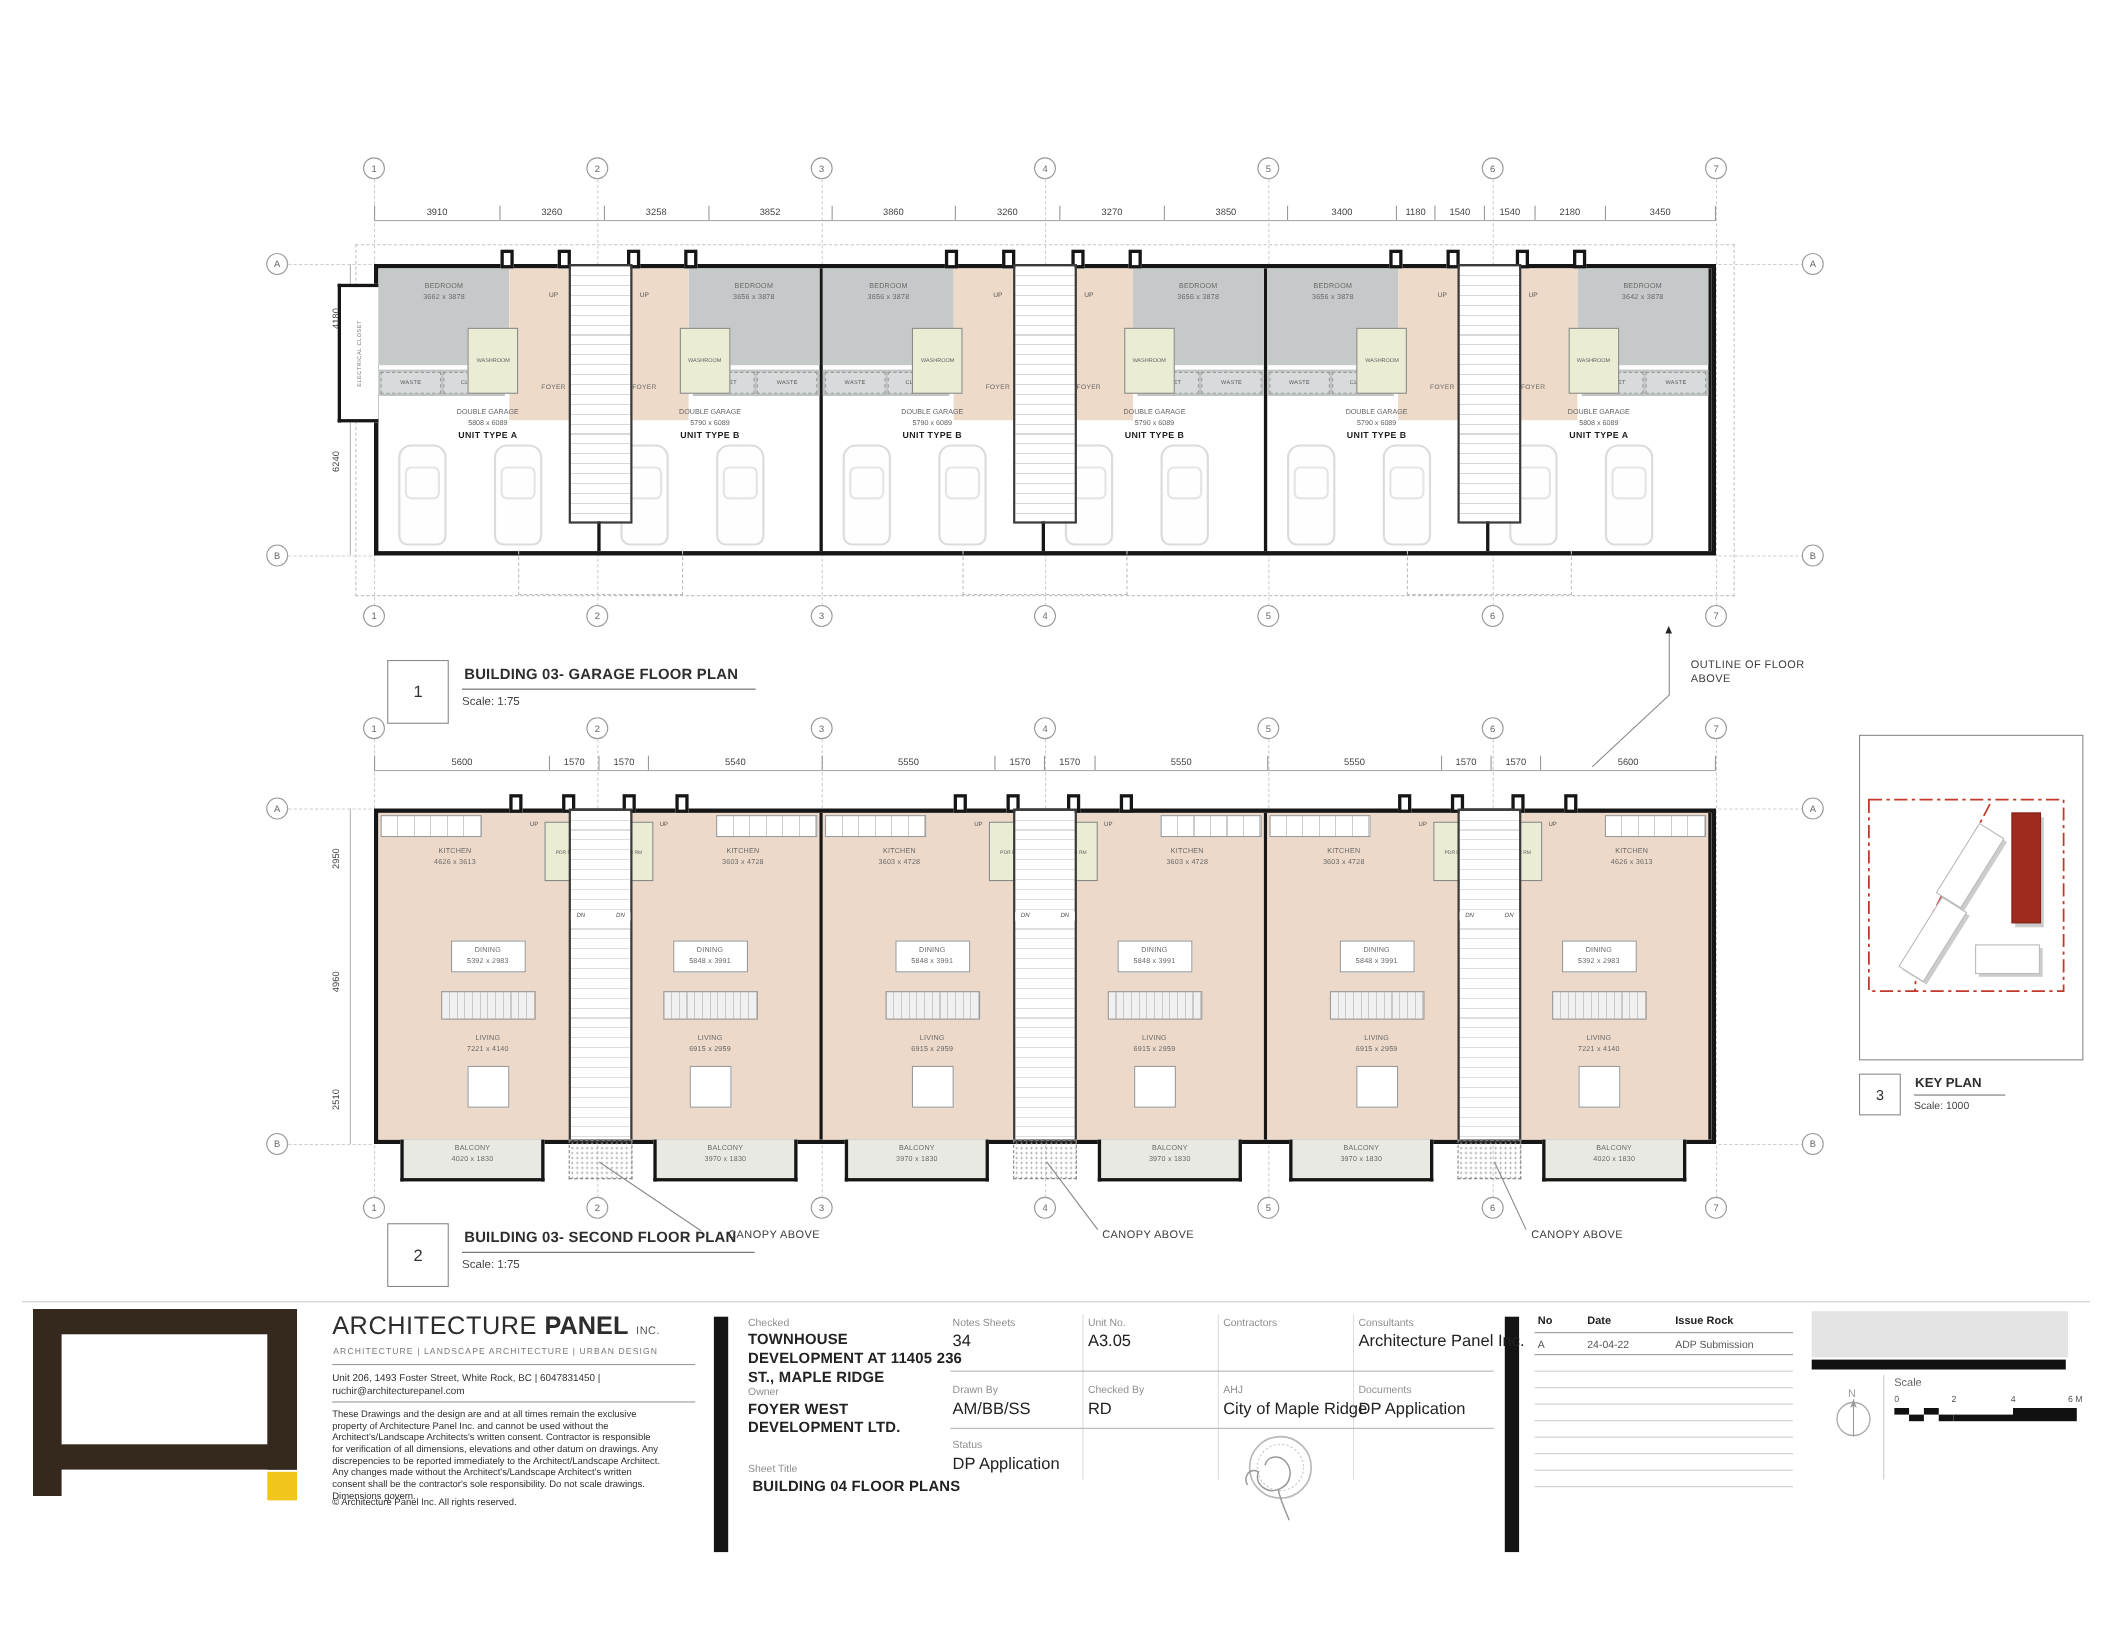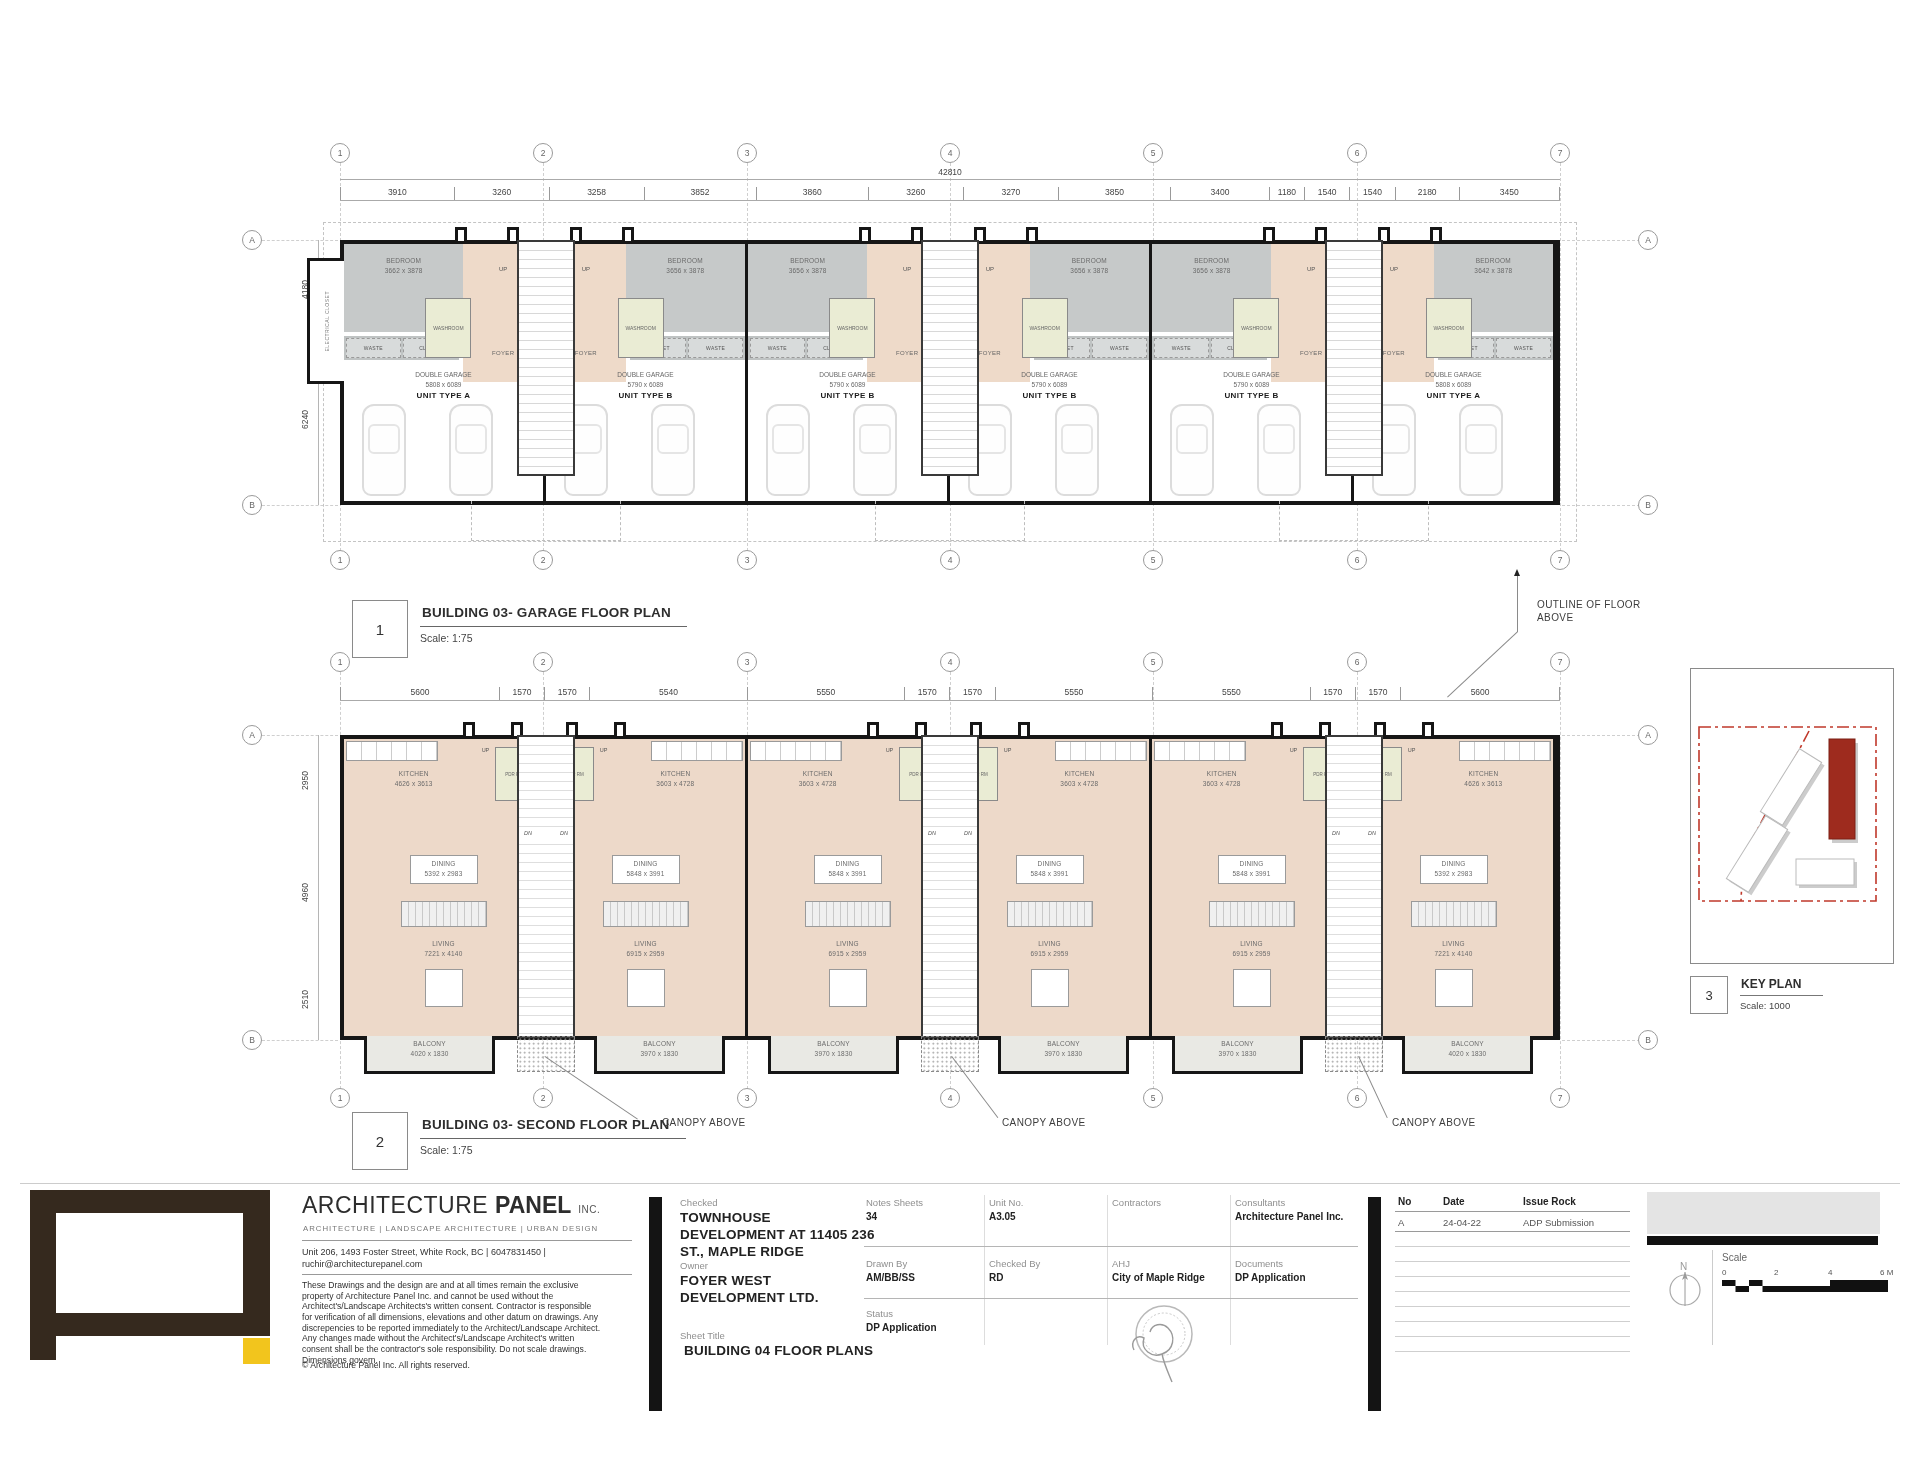--- a/index.html
+++ b/index.html
@@ -98,21 +98,21 @@
 .lbar{position:absolute;background:#35291e}
 .lyel{position:absolute;background:#f2c51d}
 .bn{position:absolute;left:302px;top:1192px;font-size:23px;color:#2d2d2d;letter-spacing:.5px;z-index:2}
 .bn b{letter-spacing:0}
 .bn .inc{font-size:10px;color:#555}
 .tag{position:absolute;left:303px;top:1224px;font-size:7.8px;color:#777;letter-spacing:1px;z-index:2}
 .addr{position:absolute;left:302px;top:1246px;font-size:9px;color:#333;line-height:1.35;width:330px;z-index:2}
 .disc{position:absolute;left:302px;top:1280px;font-size:8.6px;color:#2f2f2f;line-height:1.24;width:300px;z-index:2}
 .copy{position:absolute;left:302px;top:1360px;font-size:8.6px;color:#2f2f2f;z-index:2}
 .fl1{position:absolute;font-size:9.5px;color:#8f8f8f;z-index:2}
-.fv{position:absolute;font-size:10px;font-weight:bold;color:#222;z-index:2}
+.fv{position:absolute;font-size:15px;font-weight:normal;color:#222;z-index:2}
 .fvb{position:absolute;font-size:13.5px;font-weight:bold;color:#222;line-height:1.25;letter-spacing:.2px;width:195px;z-index:2}
 .rvh{position:absolute;font-size:10px;font-weight:bold;color:#222;z-index:2}
 .rvc{position:absolute;font-size:9.5px;color:#555;z-index:2}
 .rline{position:absolute;border-top:1px solid #cfcfcf;height:0;z-index:1}
 .rlined{position:absolute;border-top:1px solid #9a9a9a;height:0;z-index:1}
 .gbox{position:absolute;left:1647px;top:1192px;width:233px;height:42px;background:#e4e4e4;z-index:2}
 .bbar{position:absolute;left:1647px;top:1236px;width:231px;height:9px;background:#111;z-index:2}
 .sclbl{position:absolute;left:1722px;top:1252px;font-size:10px;color:#666;z-index:2}
 .sbar{position:absolute;left:1722px;top:1266px;z-index:2}
 .nsvg{position:absolute;left:1662px;top:1258px;z-index:2}
@@ -132,21 +132,20 @@
   <div class="gl" style="left:1560px;top:163px;height:393px"></div>
 
   <div class="bub" style="left:340px;top:153px">1</div>
   <div class="bub" style="left:543px;top:153px">2</div>
   <div class="bub" style="left:747px;top:153px">3</div>
   <div class="bub" style="left:950px;top:153px">4</div>
   <div class="bub" style="left:1153px;top:153px">5</div>
   <div class="bub" style="left:1357px;top:153px">6</div>
   <div class="bub" style="left:1560px;top:153px">7</div>
 
-  <div class="odim" style="left:340px;top:167px;width:1220px">42810</div>
   <div class="drow" style="left:340px;top:187px;width:1220px">
     <i style="flex-grow:3910">3910</i>
     <i style="flex-grow:3260">3260</i>
     <i style="flex-grow:3258">3258</i>
     <i style="flex-grow:3852">3852</i>
     <i style="flex-grow:3860">3860</i>
     <i style="flex-grow:3260">3260</i>
     <i style="flex-grow:3270">3270</i>
     <i style="flex-grow:3850">3850</i>
     <i style="flex-grow:3400">3400</i>

